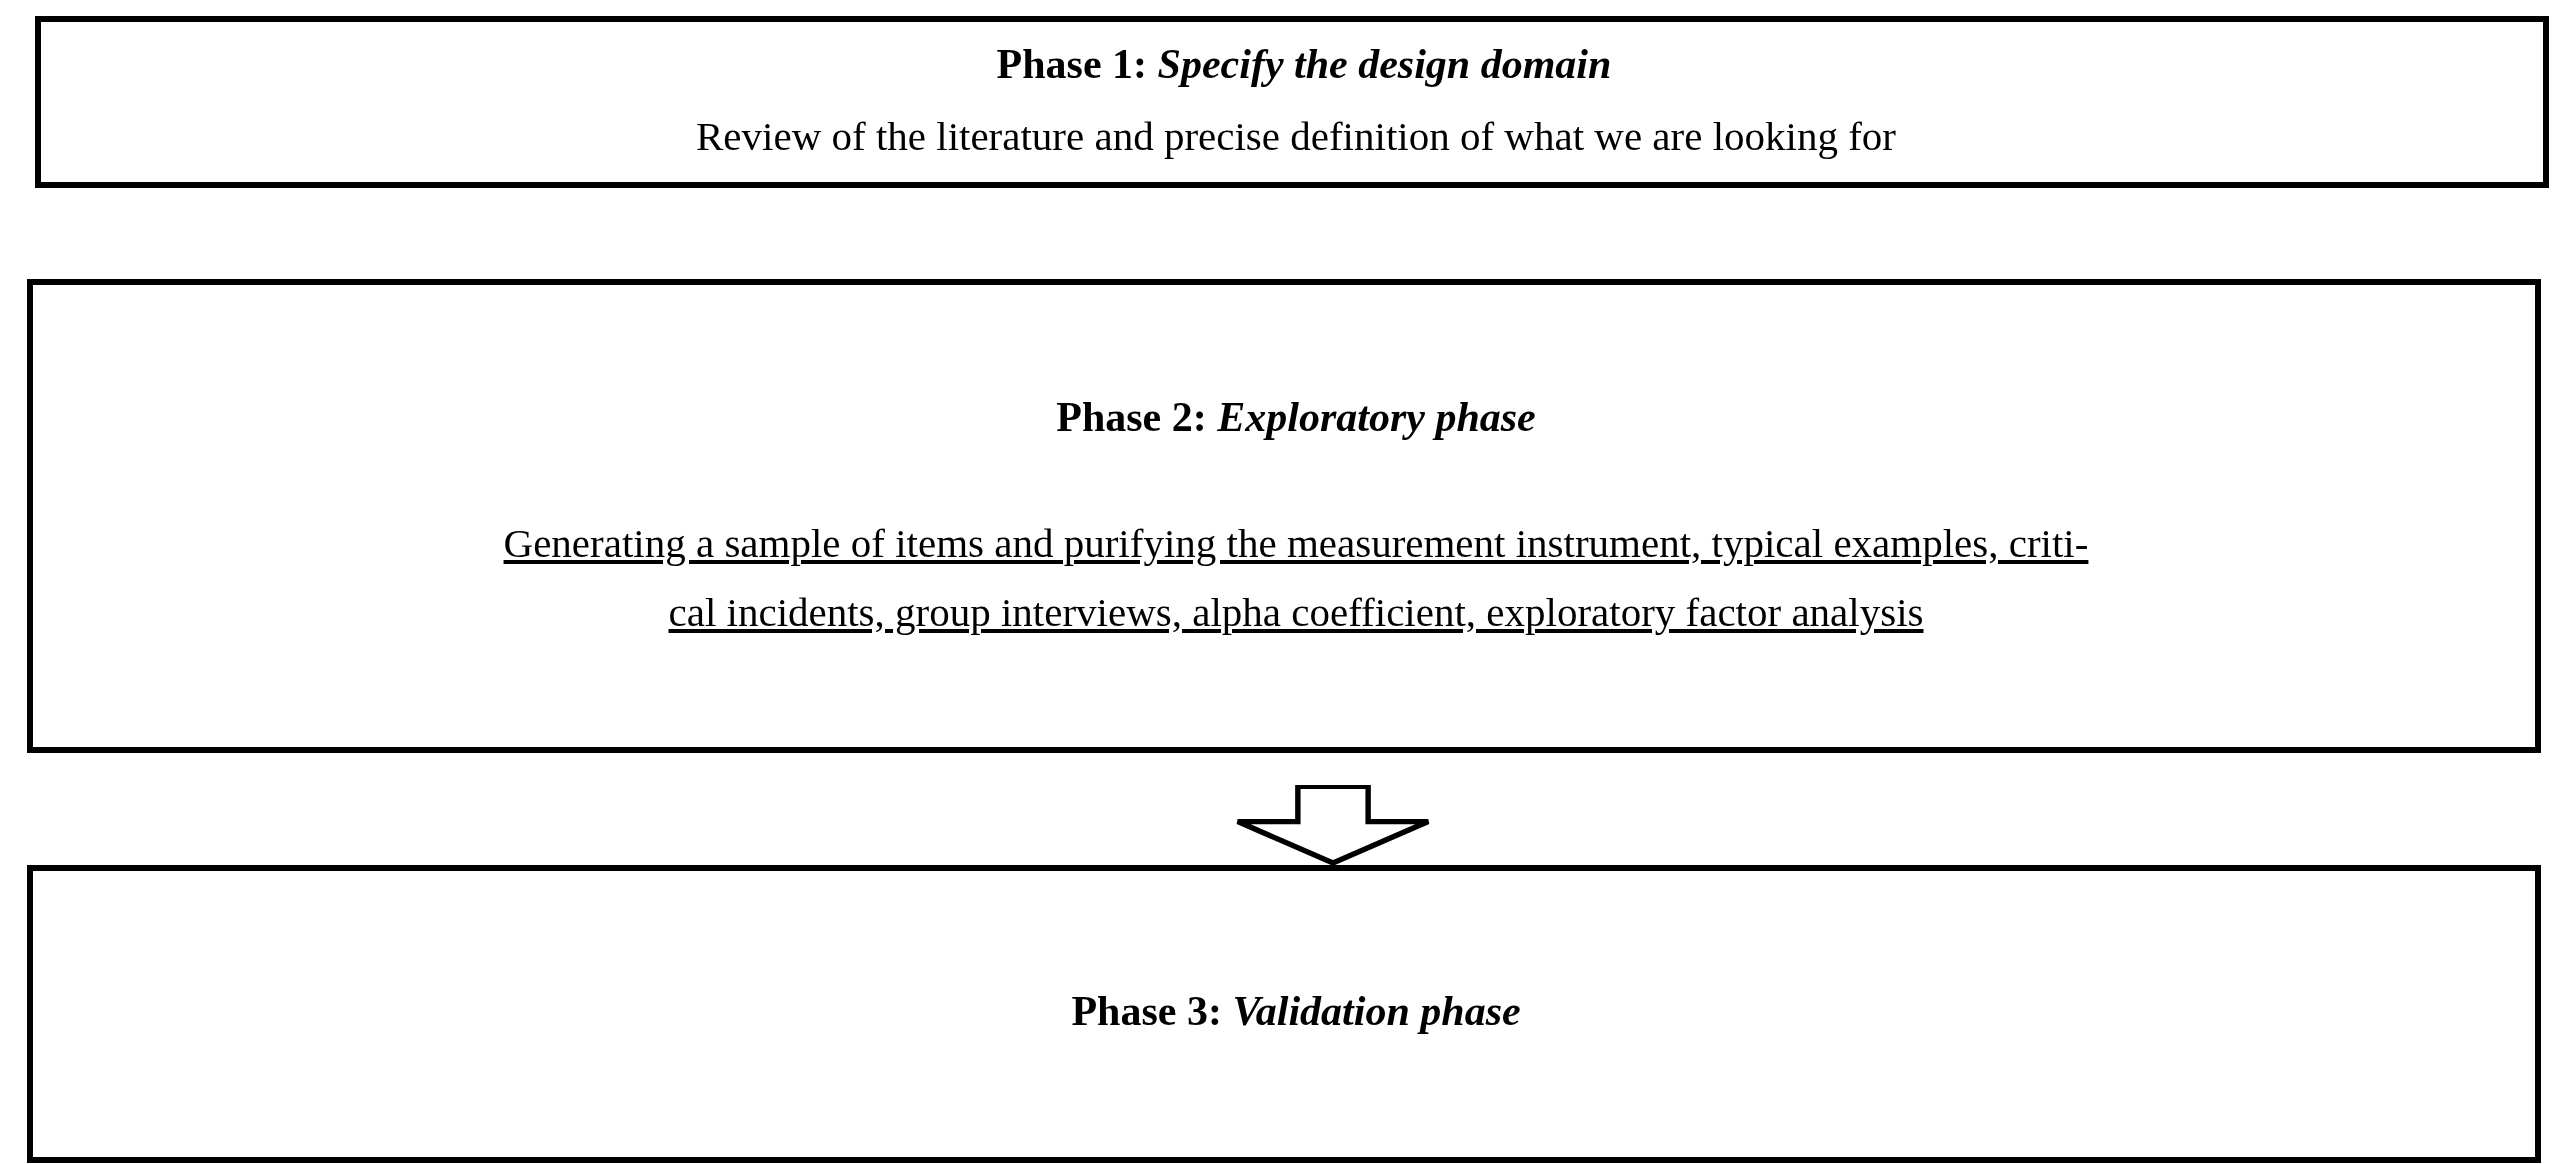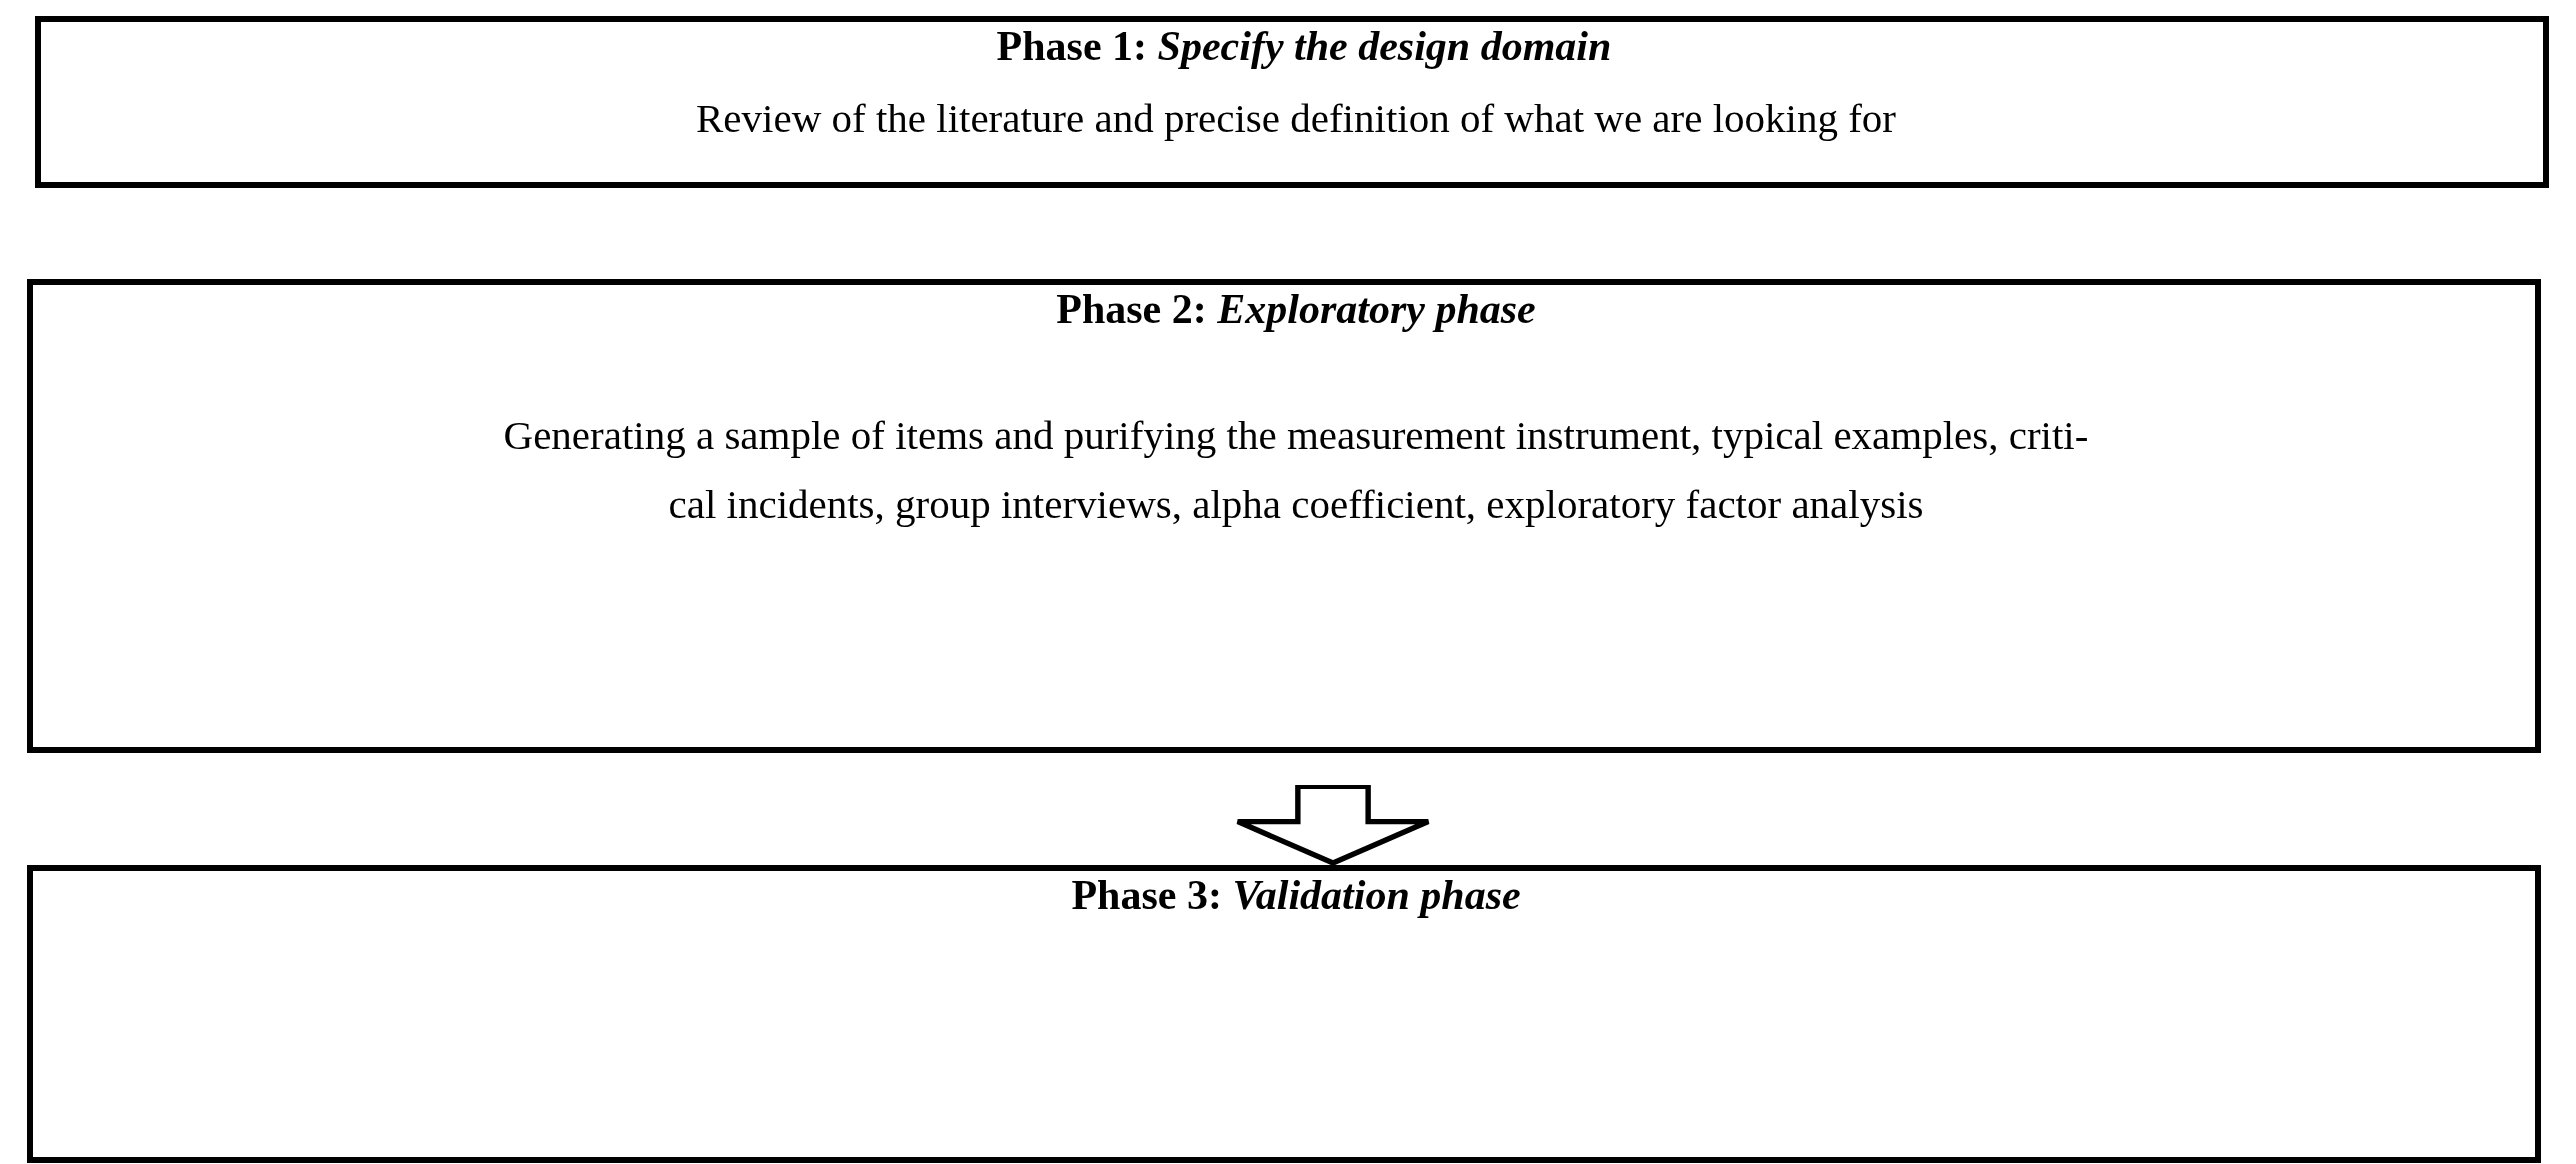--- a/index.html
+++ b/index.html
@@ -25,20 +25,21 @@
 
   
   .phase-box {
     position: absolute;
     box-sizing: border-box;
     border: 6px solid #000000;
     background: #ffffff;
     display: flex;
     flex-direction: column;
     align-items: center;
+    justify-content: center;
     text-align: center;
     padding-left: 24px;
   }
 
   #phase-box-1 {
     left: 35px;
     top: 15.6px;
     width: 2514px;
     height: 172px;
   }
@@ -78,20 +79,21 @@
   }
 
   
   #phase-box-1 .phase-title { margin: 0 0 5.4px 0; }
   #phase-box-1 .phase-body  { margin: 15px 16px 0 0; }
 
   #phase-box-2 .phase-title { margin: 0 0 6.8px 0; }
   #phase-box-2 .phase-body  {
     margin: 22px 0 0 0;
     width: 2355px;
+    text-decoration: underline;
   }
   #phase-box-2 .phase-body .line { display: block; }
   #phase-box-2 .phase-body .line + .line { margin-top: 15px; }
 
   #phase-box-3 .phase-title { margin: 0 0 5.4px 0; }
   #phase-box-3 .phase-body  { margin: 17.6px 0 0 0; }
 
   
   .arrow-connector {
     position: absolute;

